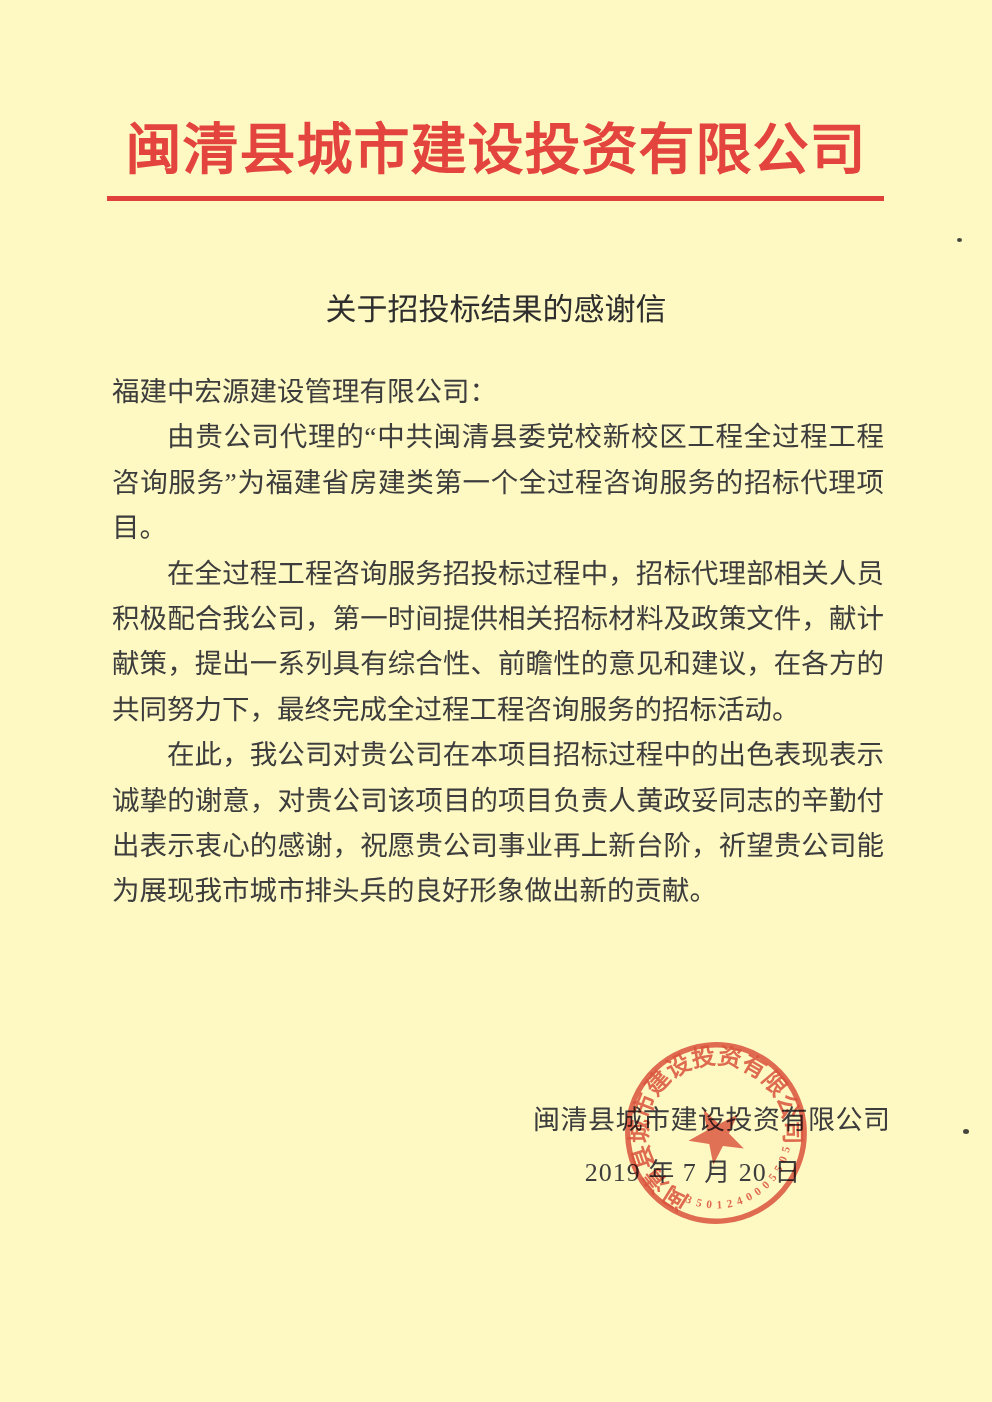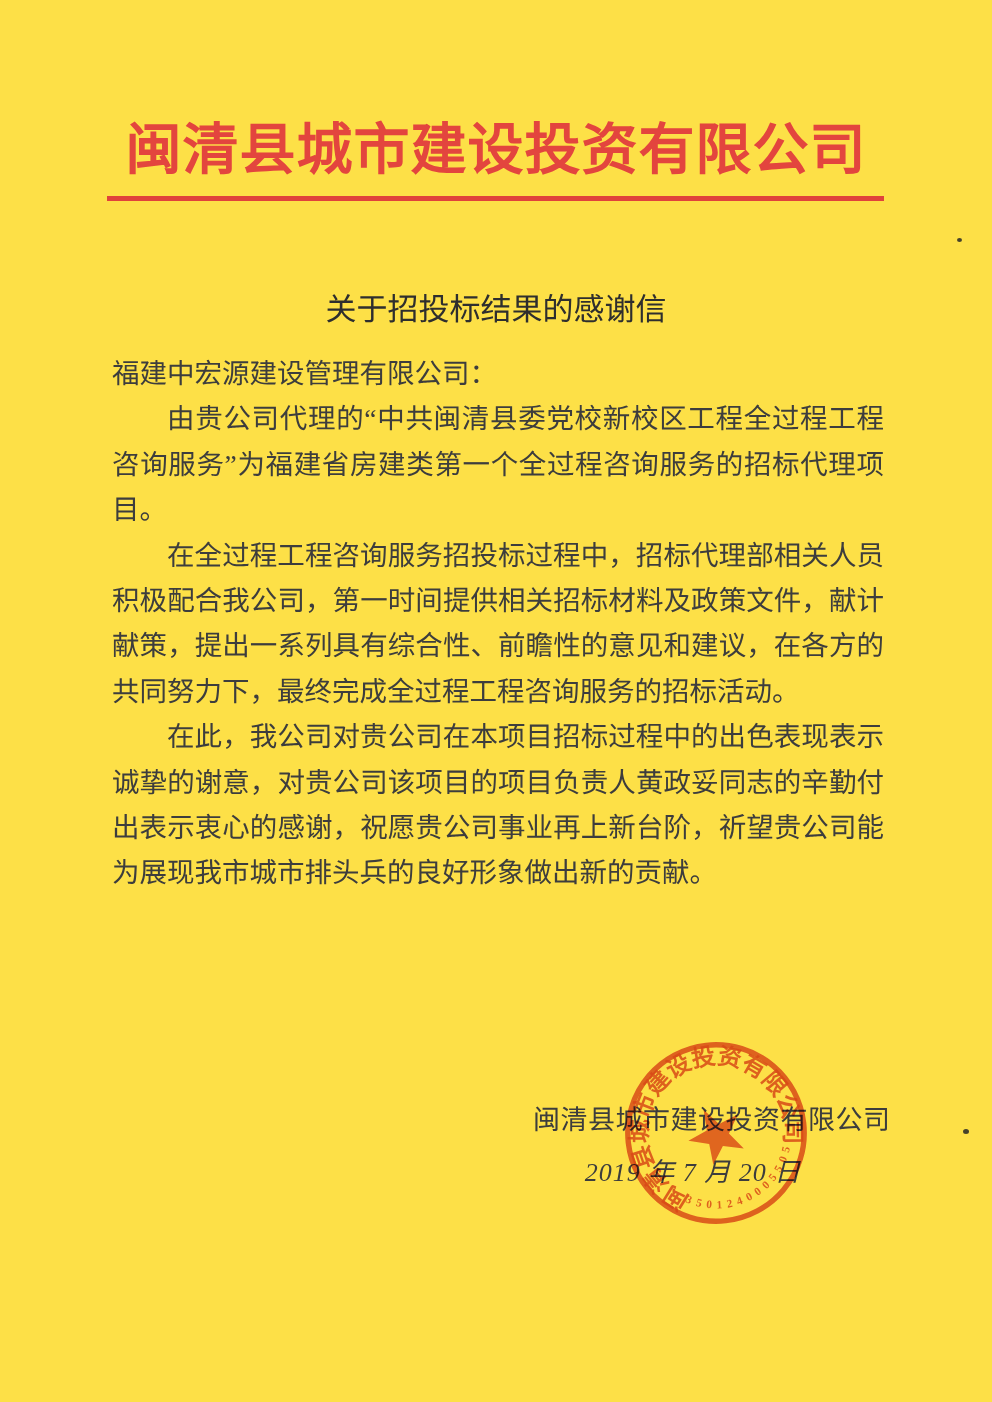--- a/index.html
+++ b/index.html
@@ -11,21 +11,21 @@
   }
   * { margin: 0; padding: 0; box-sizing: border-box; }
   html, body { background: #ffffff; }
   body {
     width: 992px; height: 1402px;
     font-family: "Liberation Serif", "DejaVu Serif", serif;
     position: relative; overflow: hidden;
   }
   .page {
     position: absolute; inset: 0;
-    background: #fde047;
+    background: #fef9c3;
   }
   
   .header-title {
     position: absolute; top: 119px; left: 0; width: 100%;
     text-align: center;
     font-family: "Liberation Serif", "DejaVu Serif", serif;
     font-weight: 700;
     font-size: 56px; line-height: 62px;
     letter-spacing: 1px;
     color: var(--accent-red);
@@ -40,21 +40,21 @@
     position: absolute; top: 291px; left: 0; width: 100%;
     text-align: center;
     font-family: "Liberation Sans", "DejaVu Sans", sans-serif;
     font-weight: 400;
     font-size: 31px; line-height: 38px;
     letter-spacing: 0px;
     color: var(--title-ink);
   }
   
   .letter-body {
-    position: absolute; top: 351px; left: 112px;
+    position: absolute; top: 369px; left: 112px;
     width: 772px;
     font-size: 27.5px; line-height: 45.4px;
     color: var(--ink);
     text-align: justify;
   }
   .letter-body p { margin: 0; }
   .letter-body p.para { text-indent: 2em; }
   
   .signature {
     position: absolute; top: 1100px; left: 533px;
@@ -67,21 +67,20 @@
     font-size: 27px; line-height: 40px;
     letter-spacing: 0.5px;
     white-space: nowrap;
   }
   .sig-date {
     margin-top: 16px;
     font-size: 26px; line-height: 34px;
     letter-spacing: 1px;
     transform: translateX(-15px);
     white-space: nowrap;
-    font-style: italic;
   }
   
   .stamp {
     position: absolute; top: 1035px; left: 618px;
     width: 196px; height: 196px;
     transform: rotate(-28deg);
     mix-blend-mode: multiply;
     opacity: 0.92;
     z-index: 2;
     pointer-events: none;

